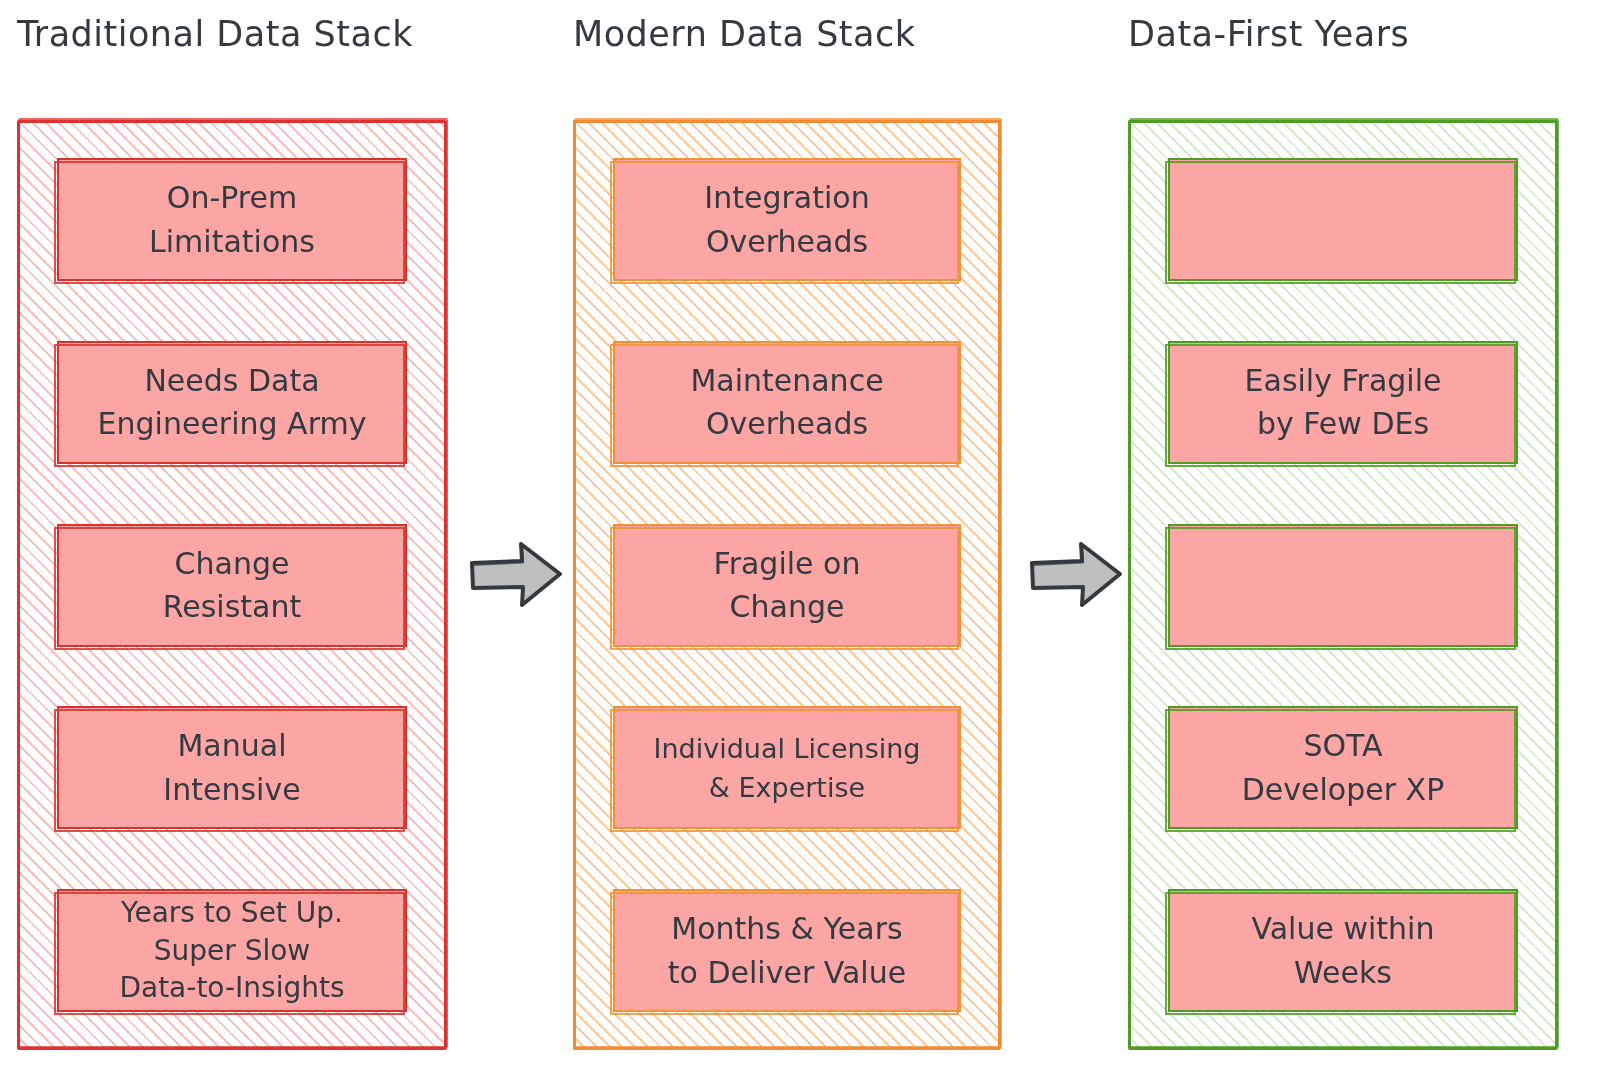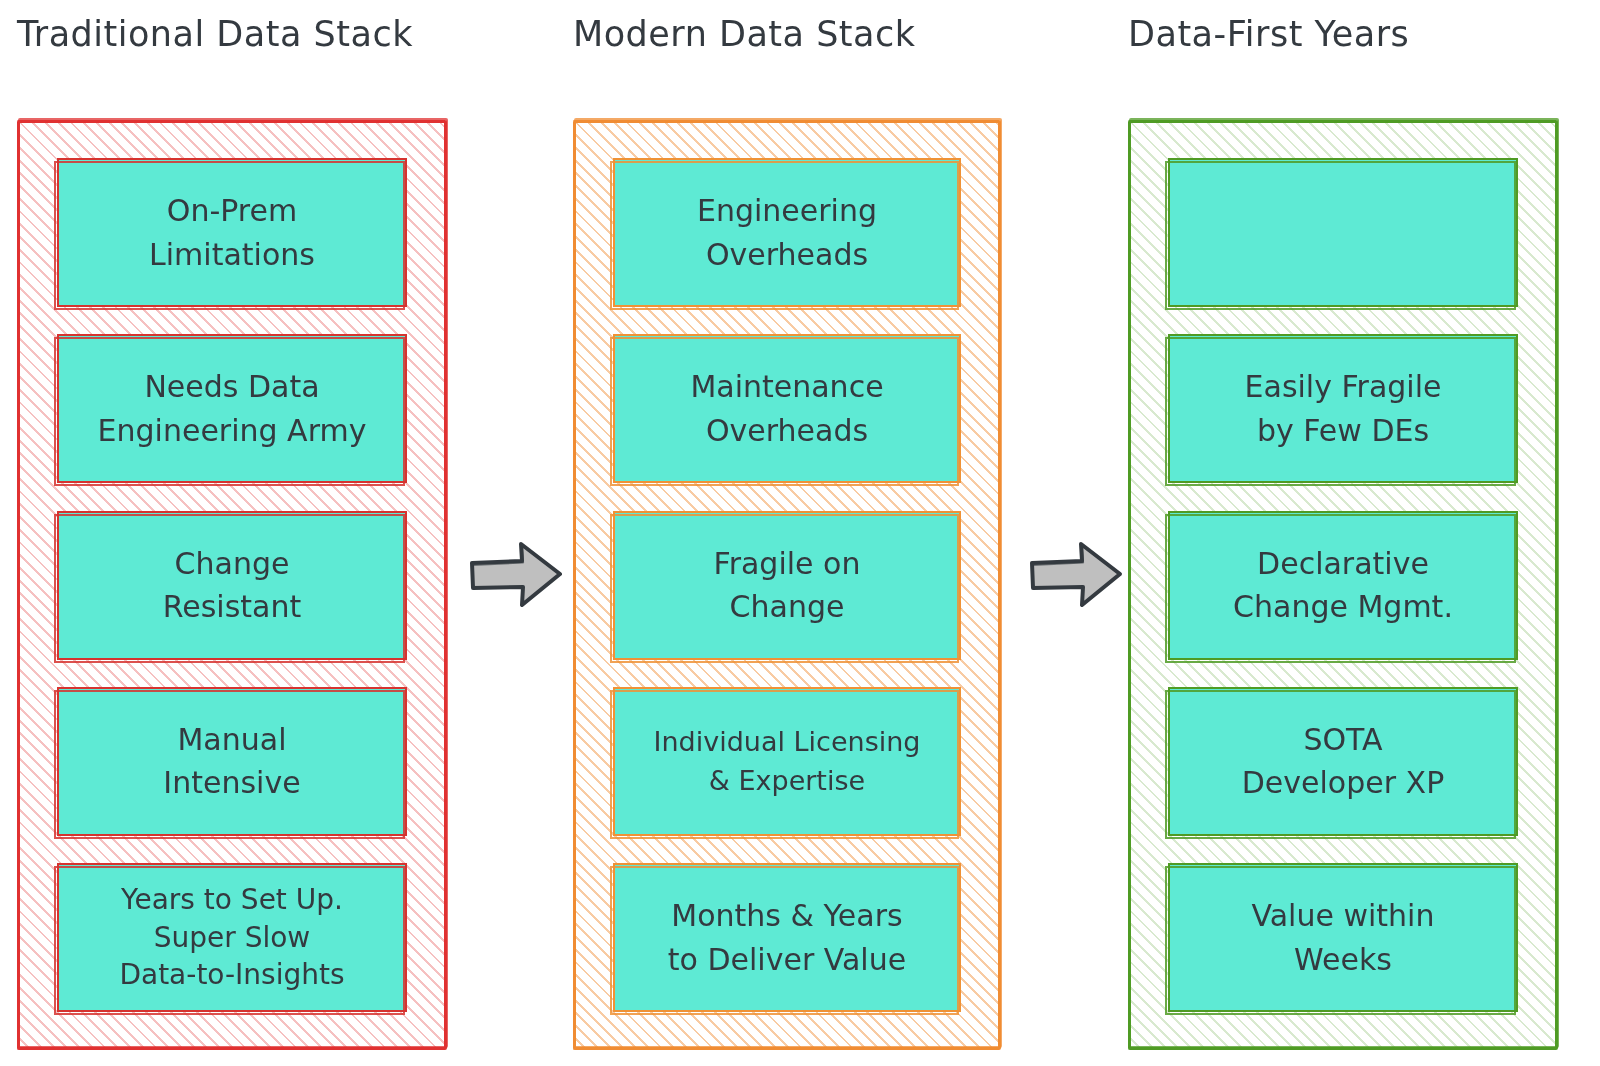--- a/index.html
+++ b/index.html
@@ -78,26 +78,26 @@
     right: 40px;
     top: 38px;
     bottom: 38px;
     display: flex;
     flex-direction: column;
     justify-content: space-between;
   }
 
   .item {
     position: relative;
-    background: #5eead4;
+    background: #fca5a5;
     box-sizing: border-box;
     display: flex;
     align-items: center;
     justify-content: center;
-    height: 149px;
+    height: 123px;
   }
 
   .item .fr1 {
     position: absolute;
     inset: 0;
     border: 2.5px solid;
     box-sizing: border-box;
     pointer-events: none;
   }
   .item .fr2 {
@@ -239,21 +239,21 @@
     <div class="col-title">Modern Data Stack</div>
     <div class="container-box">
       <div class="hatch"></div>
       <div class="frame-outer"></div>
       <div class="frame-outer jit"></div>
       <div class="items">
 
         <div class="item">
           <div class="fr1"></div>
           <div class="fr2"></div>
-          <div class="item-label">Engineering
+          <div class="item-label">Integration
 Overheads</div>
         </div>
 
         <div class="item">
           <div class="fr1"></div>
           <div class="fr2"></div>
           <div class="item-label">Maintenance
 Overheads</div>
         </div>
 
@@ -305,22 +305,20 @@
         <div class="item">
           <div class="fr1"></div>
           <div class="fr2"></div>
           <div class="item-label">Easily Fragile
 by Few DEs</div>
         </div>
 
         <div class="item">
           <div class="fr1"></div>
           <div class="fr2"></div>
-          <div class="item-label">Declarative
-Change Mgmt.</div>
         </div>
 
         <div class="item">
           <div class="fr1"></div>
           <div class="fr2"></div>
           <div class="item-label">SOTA
 Developer XP</div>
         </div>
 
         <div class="item">

